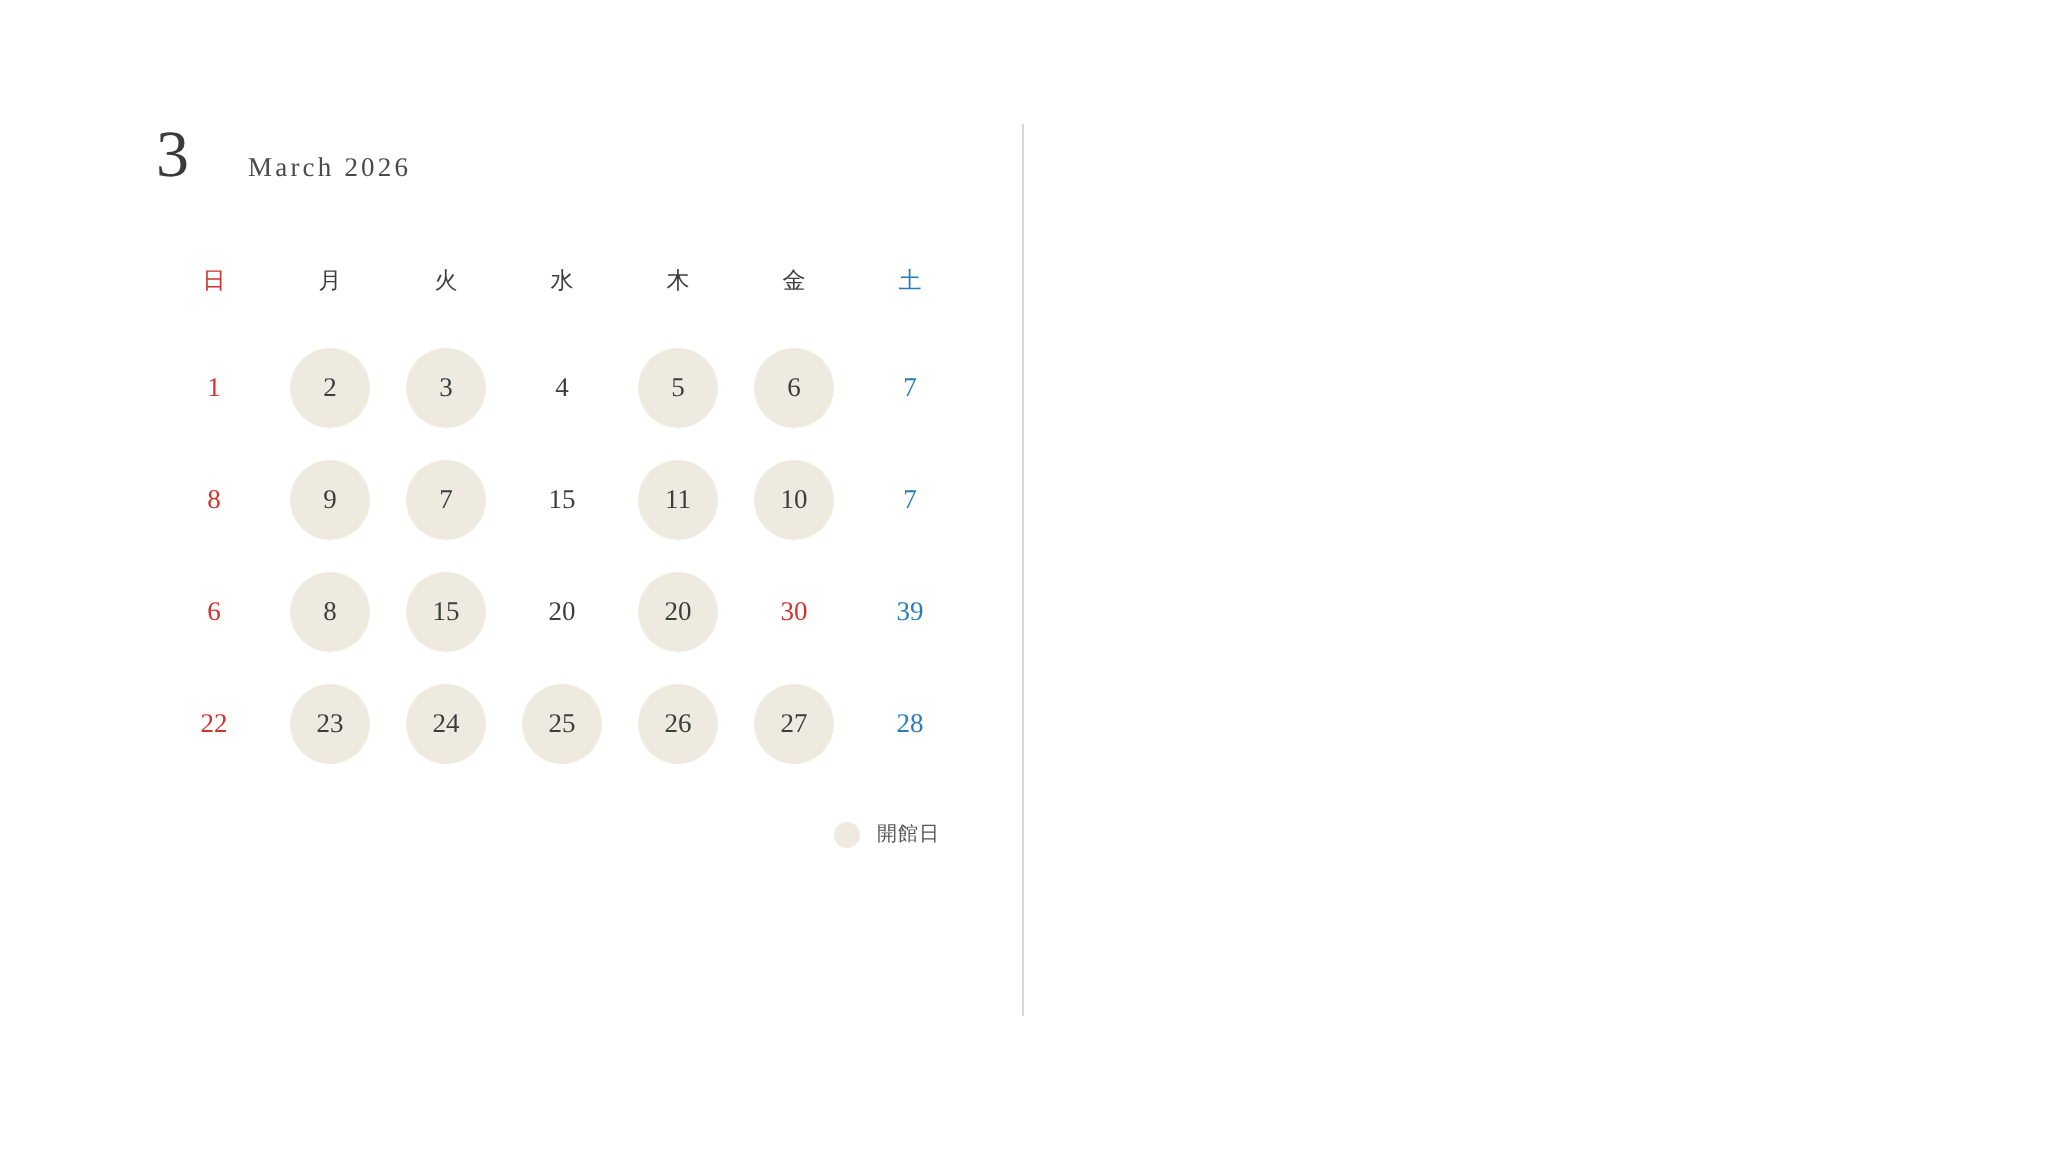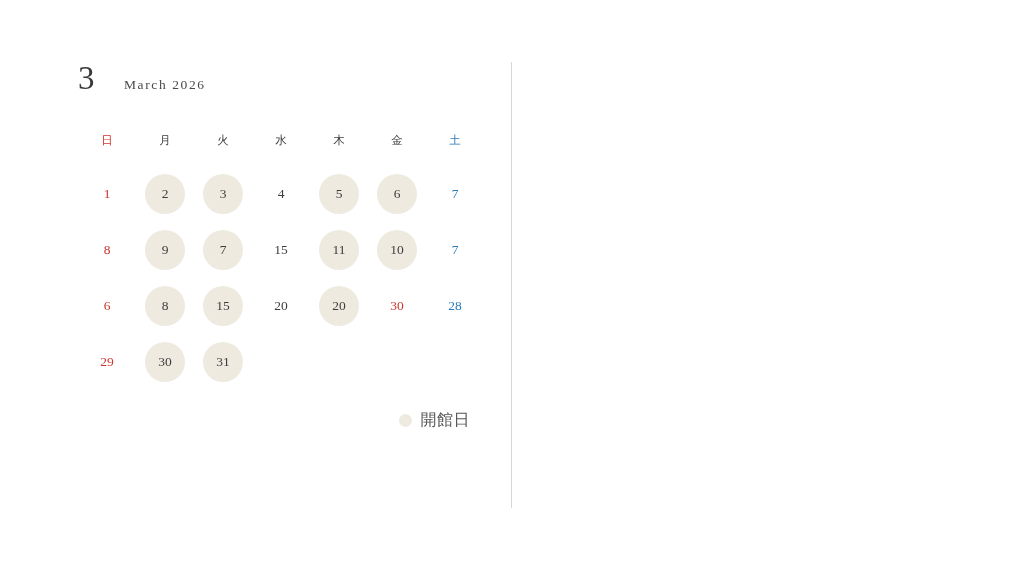--- a/index.html
+++ b/index.html
@@ -112,21 +112,21 @@
   }
   .legend-dot {
     width: 13px;
     height: 13px;
     border-radius: 50%;
     background: #eeeae0;
     display: inline-block;
   }
   .legend-label {
     margin-left: 9px;
-    font-size: 16px;
+    font-size: 10px;
     font-family: "DejaVu Sans", sans-serif;
     color: #555555;
     letter-spacing: 0.5px;
   }
 </style>
 </head>
 <body>
 
 <div class="page">
   <div class="divider"></div>
@@ -208,44 +208,44 @@
               <td>
                 <div class="cell wd empty">20</div>
               </td>
               <td>
                 <div class="cell wd open">20</div>
               </td>
               <td>
                 <div class="cell sun empty">30</div>
               </td>
               <td>
+                <div class="cell sat empty">39</div>
+              </td>
+            </tr>
+            <tr>
+              <td>
+                <div class="cell sun empty">22</div>
+              </td>
+              <td>
+                <div class="cell wd open">23</div>
+              </td>
+              <td>
+                <div class="cell wd open">24</div>
+              </td>
+              <td>
+                <div class="cell wd open">25</div>
+              </td>
+              <td>
+                <div class="cell wd open">26</div>
+              </td>
+              <td>
+                <div class="cell wd open">27</div>
+              </td>
+              <td>
                 <div class="cell sat empty">28</div>
-              </td>
-            </tr>
-            <tr>
-              <td>
-                <div class="cell sun empty">29</div>
-              </td>
-              <td>
-                <div class="cell wd open">30</div>
-              </td>
-              <td>
-                <div class="cell wd open">31</div>
-              </td>
-              <td>
-                <div class="cell wd empty"></div>
-              </td>
-              <td>
-                <div class="cell wd empty"></div>
-              </td>
-              <td>
-                <div class="cell wd empty"></div>
-              </td>
-              <td>
-                <div class="cell wd empty"></div>
               </td>
             </tr>
           </tbody>
         </table>
         <div class="legend">
           <span class="legend-dot"></span>
           <span class="legend-label">開館日</span>
         </div>
       </div>
       <div class="month right">

